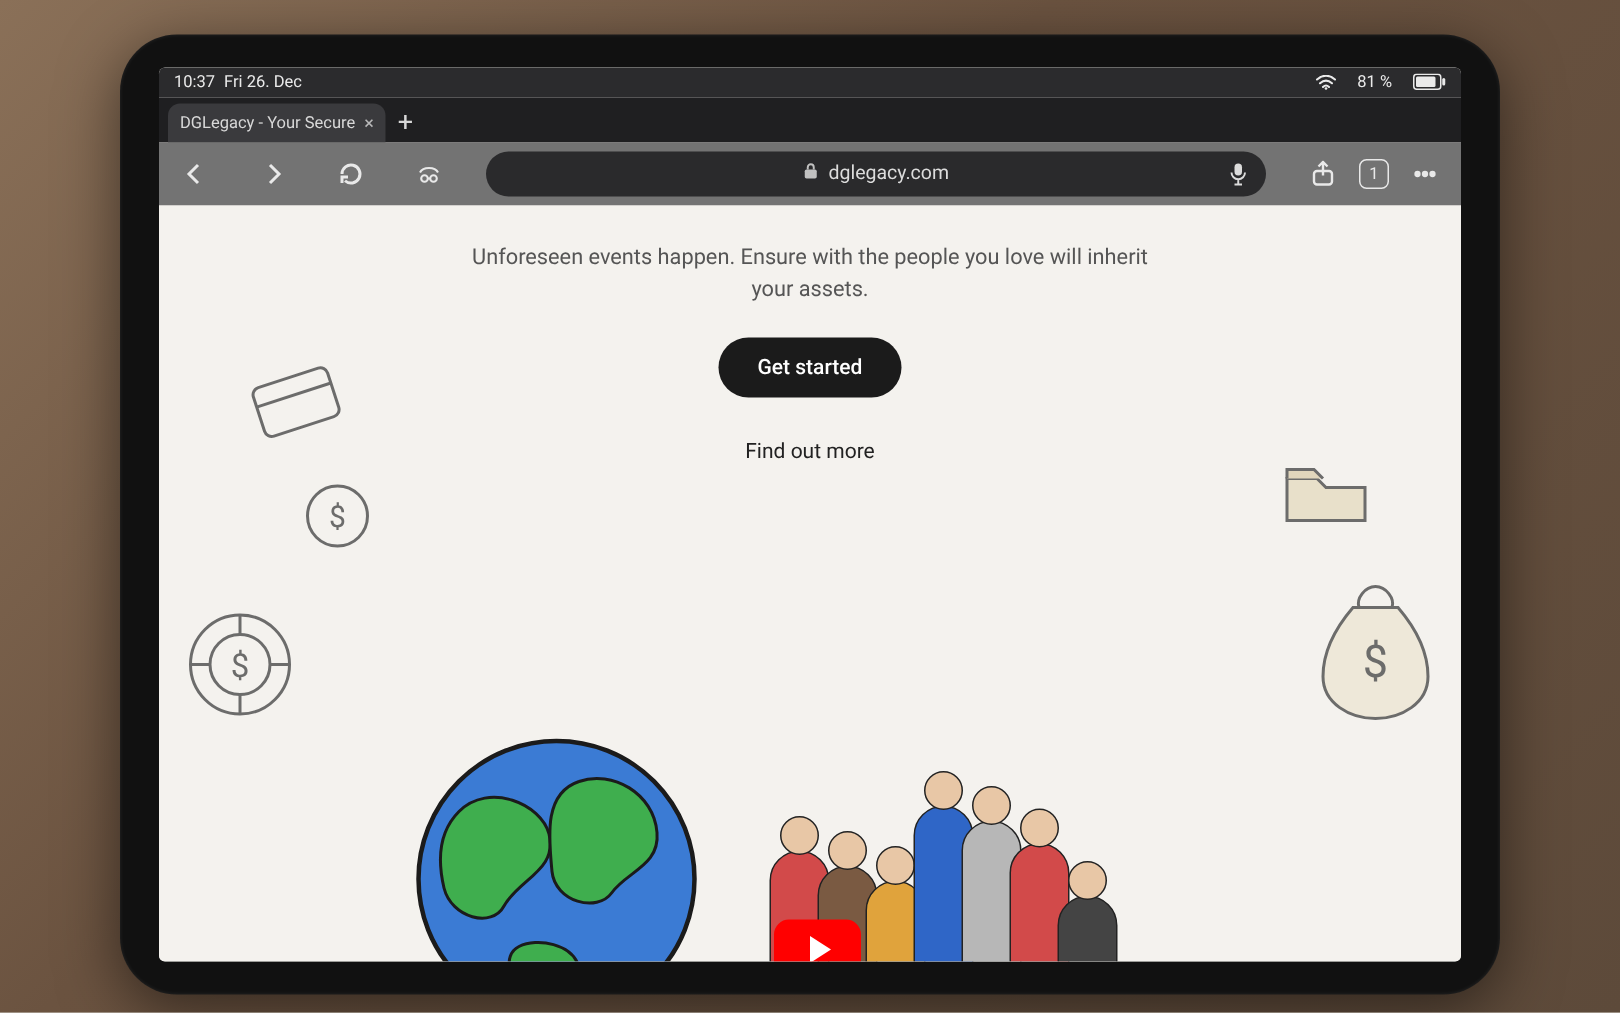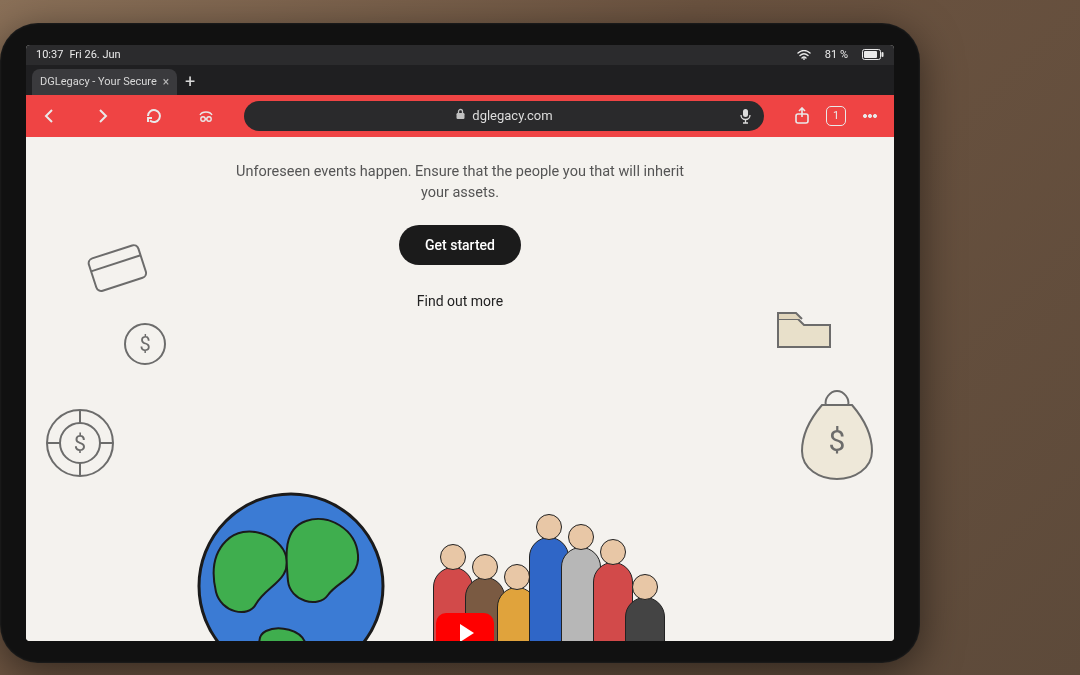--- a/index.html
+++ b/index.html
@@ -13,20 +13,21 @@
     align-items: center;
     justify-content: center;
   }
   .desk {
     width: 1080px;
     height: 675px;
     background: linear-gradient(135deg, #8a7058 0%, #6b5340 40%, #5d4a3a 100%);
     position: relative;
     display: flex;
     align-items: center;
+    justify-content: center;
   }
   .ipad {
     width: 920px;
     height: 640px;
     background: #111;
     border-radius: 38px;
     padding: 22px 26px;
     box-shadow: 0 10px 40px rgba(0,0,0,0.5), inset 0 0 3px rgba(255,255,255,0.1);
     position: relative;
     margin-top: 10px;
@@ -80,21 +81,21 @@
   .newtab {
     color: #d8d8d8;
     font-size: 18px;
     width: 26px;
     text-align: center;
     line-height: 26px;
   }
   
   .toolbar {
     height: 42px;
-    background: #ef4444;
+    background: #737373;
     display: flex;
     align-items: center;
     gap: 24px;
     padding: 0 10px;
   }
   .tool-btn {
     width: 28px;
     height: 28px;
     display: flex;
     align-items: center;
@@ -252,21 +253,21 @@
 </head>
 <body>
 
 <div class="desk">
   <div class="ipad">
     <div class="screen">
 
       <div class="statusbar">
         <div class="status-left">
           <span>10:37</span>
-          <span>Fri 26. Jun</span>
+          <span>Fri 26. Dec</span>
         </div>
         <div class="status-right">
           <span class="wifi-icon">
             <svg width="14" height="10" viewBox="0 0 14 10">
                 <path d="M1 3 Q7 -2 13 3 M3 5.5 Q7 2 11 5.5 M5 8 Q7 6 9 8" stroke="#eaeaea" fill="none" stroke-width="1.4" stroke-linecap="round"></path>
                 <circle cx="7" cy="9" r="0.9" fill="#eaeaea"></circle>
               </svg>
           </span>
           <span>81 %</span>
           <span class="battery-icon">
@@ -343,21 +344,21 @@
                 <circle cx="4" cy="9" r="1.6"></circle>
                 <circle cx="9" cy="9" r="1.6"></circle>
                 <circle cx="14" cy="9" r="1.6"></circle>
               </svg>
           </div>
         </div>
       </div>
 
       <div class="page">
 
-        <p class="hero-sub">Unforeseen events happen. Ensure that the people you that will inherit your assets.</p>
+        <p class="hero-sub">Unforeseen events happen. Ensure with the people you love will inherit your assets.</p>
 
         <div class="cta-row">
           <div class="btn-primary">Get started</div>
           <a class="link-secondary">Find out more</a>
         </div>
 
         <div class="doodle d-card">
           <svg width="56" height="38">
               <rect x="2" y="2" width="52" height="34" rx="5"></rect>
               <line x1="2" y1="14" x2="54" y2="14"></line>

